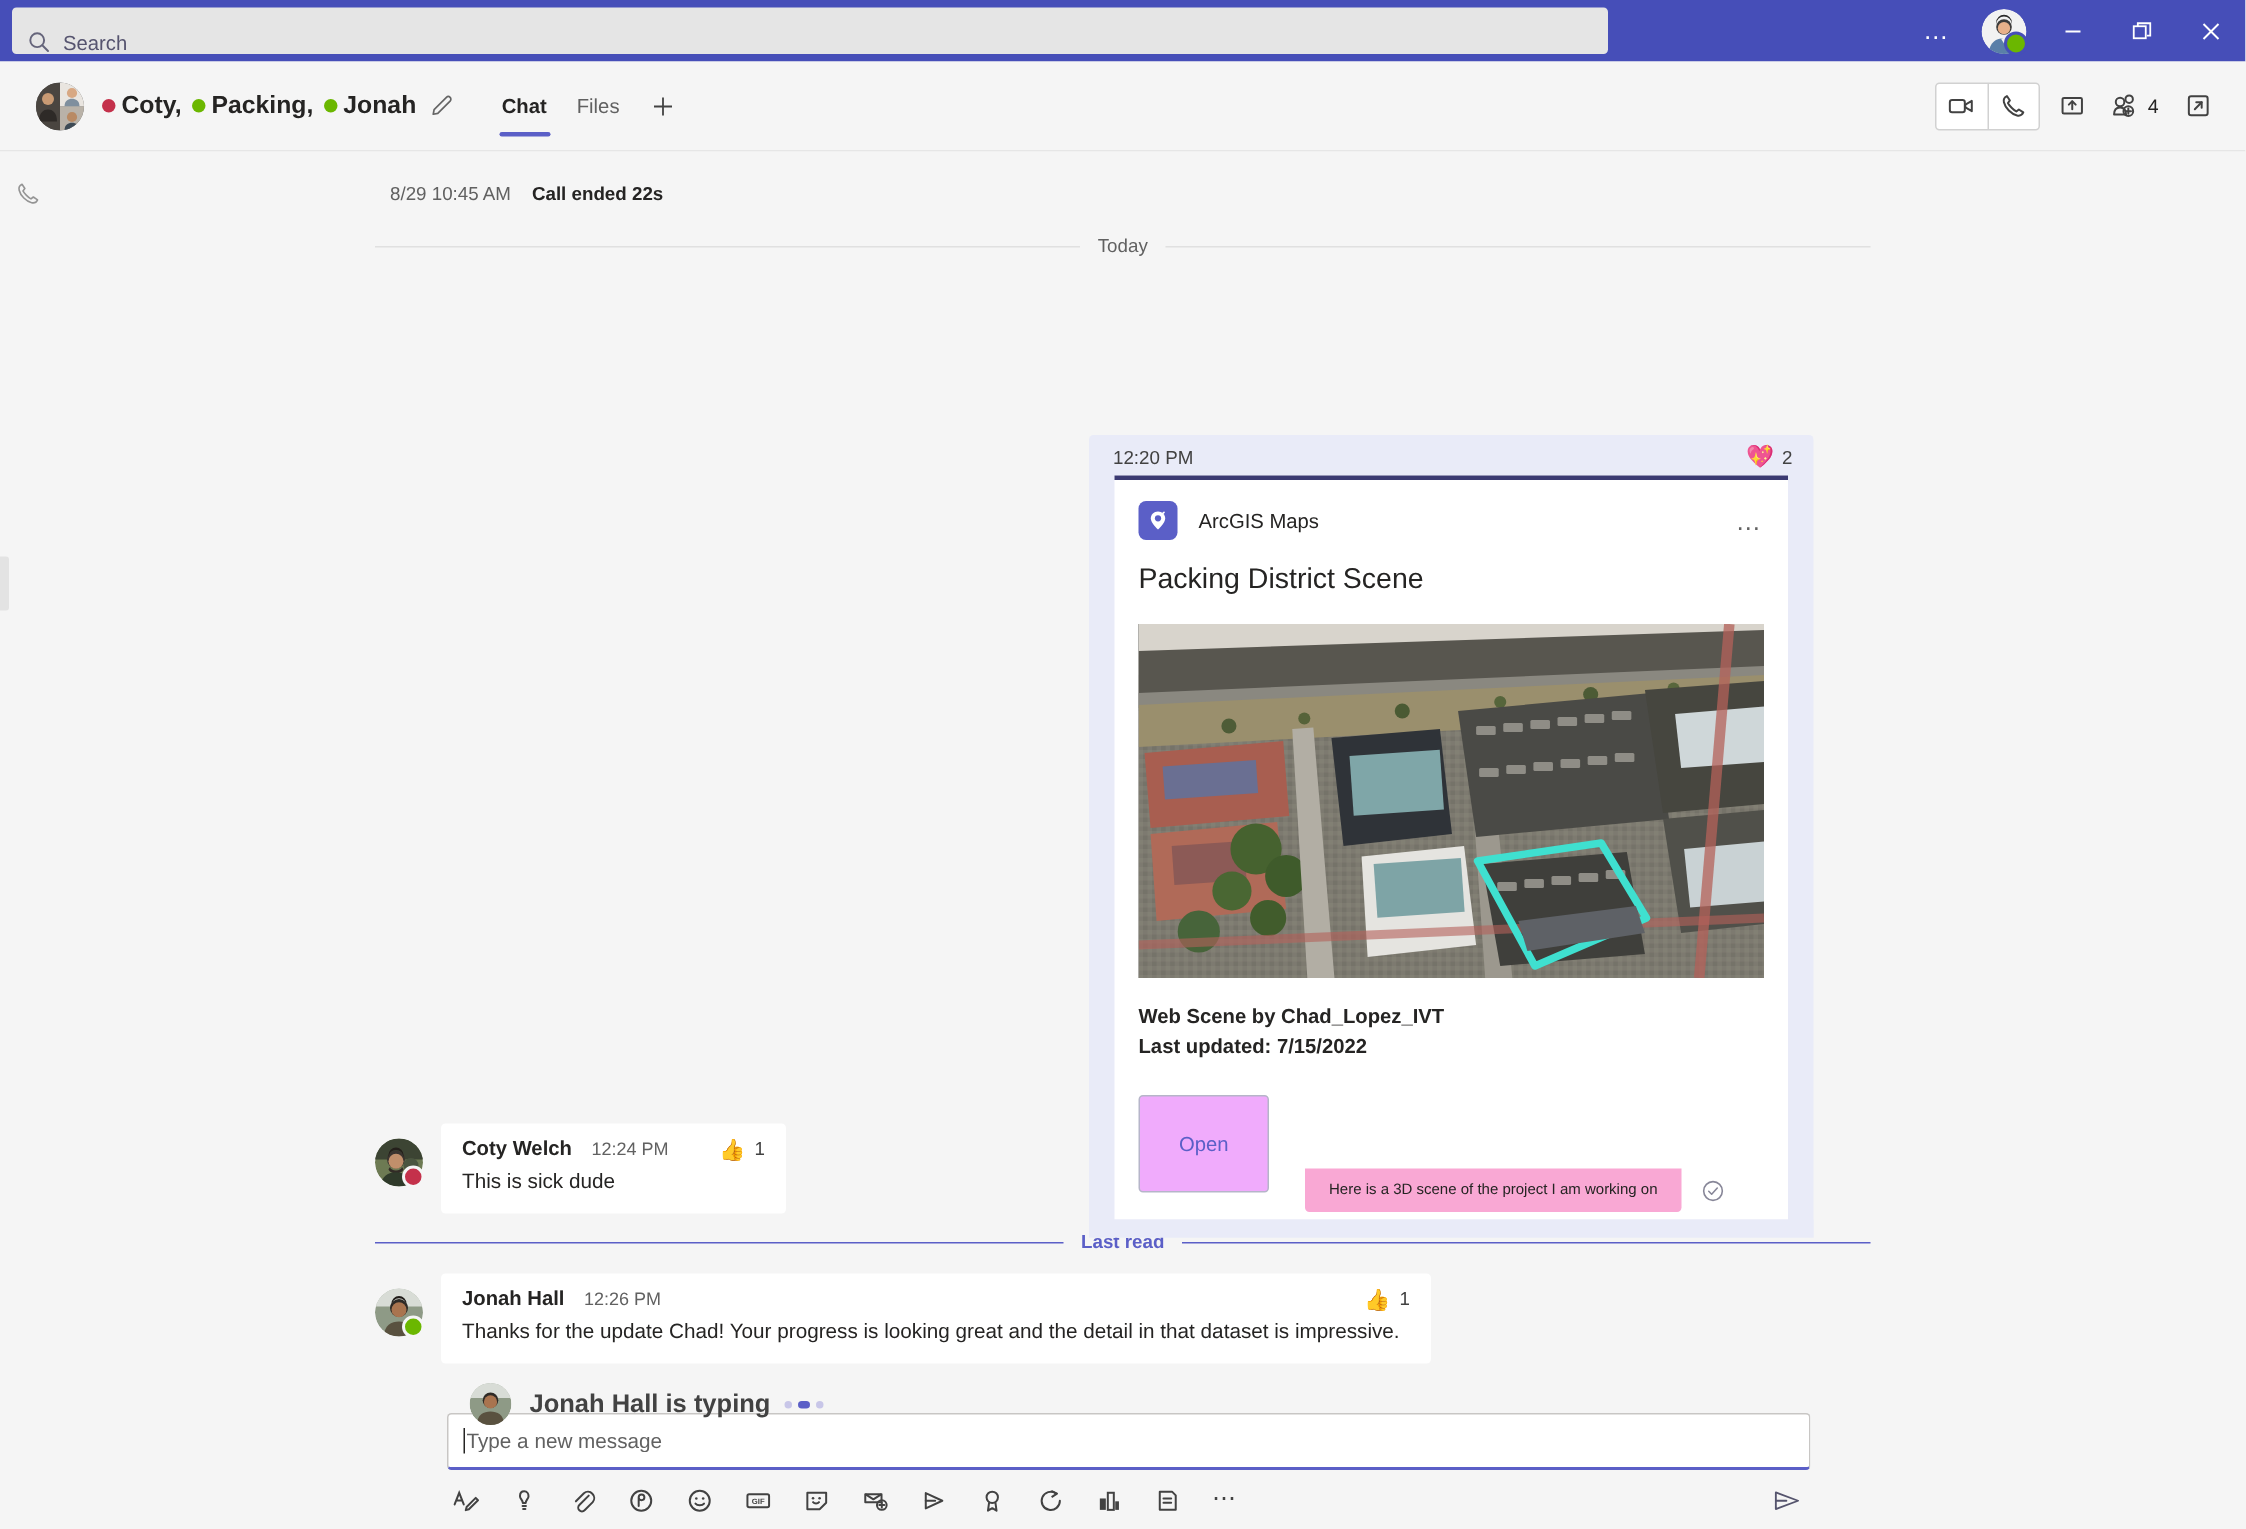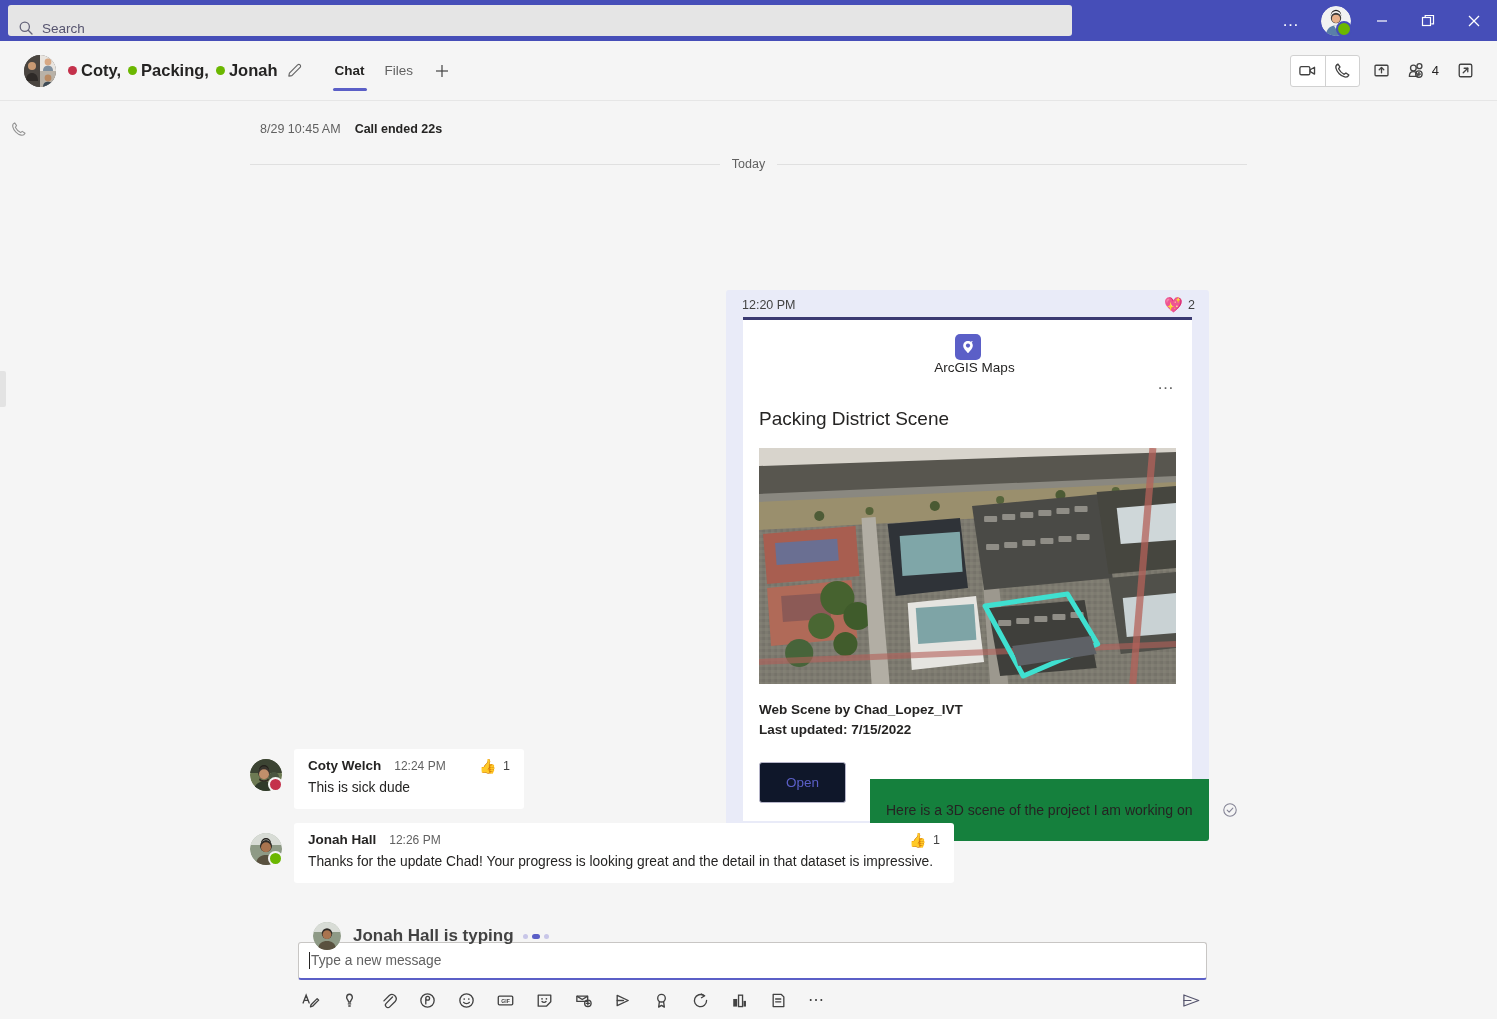--- a/index.html
+++ b/index.html
@@ -136,52 +136,52 @@
   .card-reaction {
     margin-left: auto; display: flex; align-items: center; gap: 5px; cursor: pointer;
   }
   .card-reaction .emoji { font-size: 15px; line-height: 1; }
   .card-reaction .count { font-size: 12.5px; color: #424242; }
   .card-inner {
     margin: 0 17px 0 17px; background: #fff;
     border-top: 3px solid #3b3a72;
     padding: 14px 16px 18px 16px;
   }
-  .app-row { display: flex; align-items: center; margin-bottom: 16px; flex-direction: column; }
+  .app-row { display: flex; align-items: center; margin-bottom: 16px; }
   .app-logo {
     width: 26px; height: 26px; border-radius: 5px;
     background: #5b5fc7; display: flex; align-items: center; justify-content: center;
     flex: 0 0 auto;
   }
   .app-name { font-size: 13.5px; color: #252423; margin-left: 14px; }
   .card-more {
     margin-left: auto; color: #616161; font-size: 17px; letter-spacing: 2px;
     line-height: 1; cursor: pointer;
   }
   .card-title { font-size: 19px; font-weight: normal; color: #252423; margin-bottom: 18px; }
   .map-thumb {
     width: 100%; height: 236px; position: relative; overflow: hidden; background: #6d6a62;
   }
   .map-thumb svg { display: block; width: 100%; height: 100%; }
   .card-sub {
     margin-top: 16px; font-size: 13.5px; font-weight: bold; color: #252423; line-height: 20px;
   }
   .open-btn {
-    margin-top: 22px; background: #0f172a; border: 1px solid #b6b5c9; border-radius: 3px;
-    color: #5b5fc7; font-size: 13.5px; padding: 12px 26px; cursor: pointer;
+    margin-top: 22px; background: #f0abfc; border: 1px solid #b6b5c9; border-radius: 3px;
+    color: #5b5fc7; font-size: 13.5px; padding: 24px 26px; cursor: pointer;
     font-family: "Liberation Sans", sans-serif;
   }
   .card-foot { height: 12px; background: #e9ebf8; }
 
   .own-msg-row {
     position: absolute; left: 870px; top: 678px; display: flex; align-items: center;
   }
   .own-bubble {
-    background: #15803d; border-radius: 0 0 3px 3px;
-    padding: 23px 16px; font-size: 14px; color: #252423; max-width: 340px;
+    background: #f9a8d4; border-radius: 0 0 3px 3px;
+    padding: 9px 16px; font-size: 10px; color: #252423; max-width: 340px;
   }
   .sent-check { margin-left: 13px; width: 16px; height: 16px; opacity: .7; }
 
   
   .msg-row { display: flex; padding: 0 0 0 250px; margin-top: 14px; }
   .msg-avatar {
     width: 32px; height: 32px; border-radius: 50%; position: relative;
     flex: 0 0 auto; margin-right: 12px; margin-top: 10px; overflow: visible;
   }
   .msg-avatar .face { width: 32px; height: 32px; border-radius: 50%; display: block; }
@@ -544,20 +544,25 @@
         <span class="msg-time">12:24 PM</span>
         <span class="msg-reaction">
           <span class="emoji">👍</span>
           <span class="count">1</span>
         </span>
       </div>
       <div class="msg-text">This is sick dude</div>
     </div>
   </div>
 
+  <div class="divider-row lastread">
+    <span class="line"></span>
+    <span class="label">Last read</span>
+    <span class="line"></span>
+  </div>
 
   <div class="msg-row">
     <div class="msg-avatar">
       <svg class="face" viewBox="0 0 32 32">
         <circle cx="16" cy="16" r="16" fill="#8e9a86"></circle>
         <rect x="0" y="0" width="32" height="12" fill="#d8dcd6"></rect>
         <circle cx="16" cy="13" r="6" fill="#2e2a26"></circle>
         <circle cx="16" cy="14.2" r="5" fill="#a9744f"></circle>
         <path d="M11 11.5 A5 5 0 0 1 21 11.5 L21 10 A5 5 0 0 0 11 10 Z" fill="#1f1b18"></path>
         <path d="M6 32 C6 24.5 11 22 16 22 C21 22 26 24.5 26 32 Z" fill="#59513f"></path>

